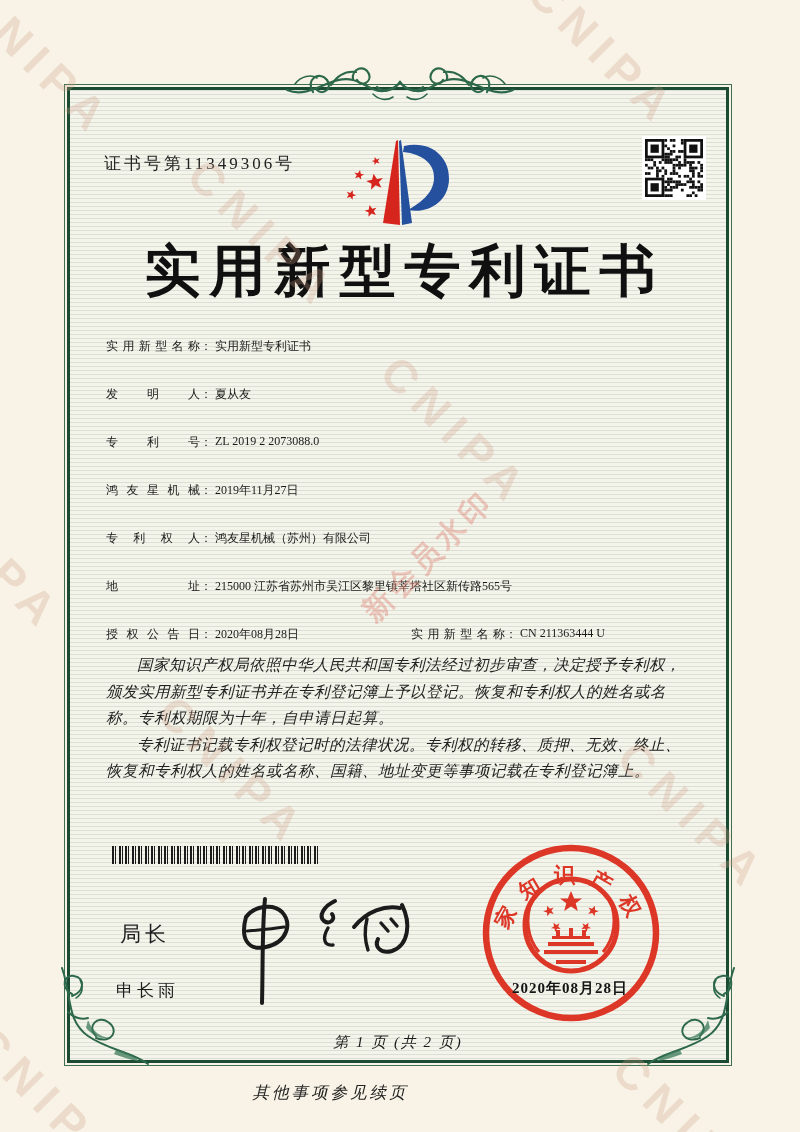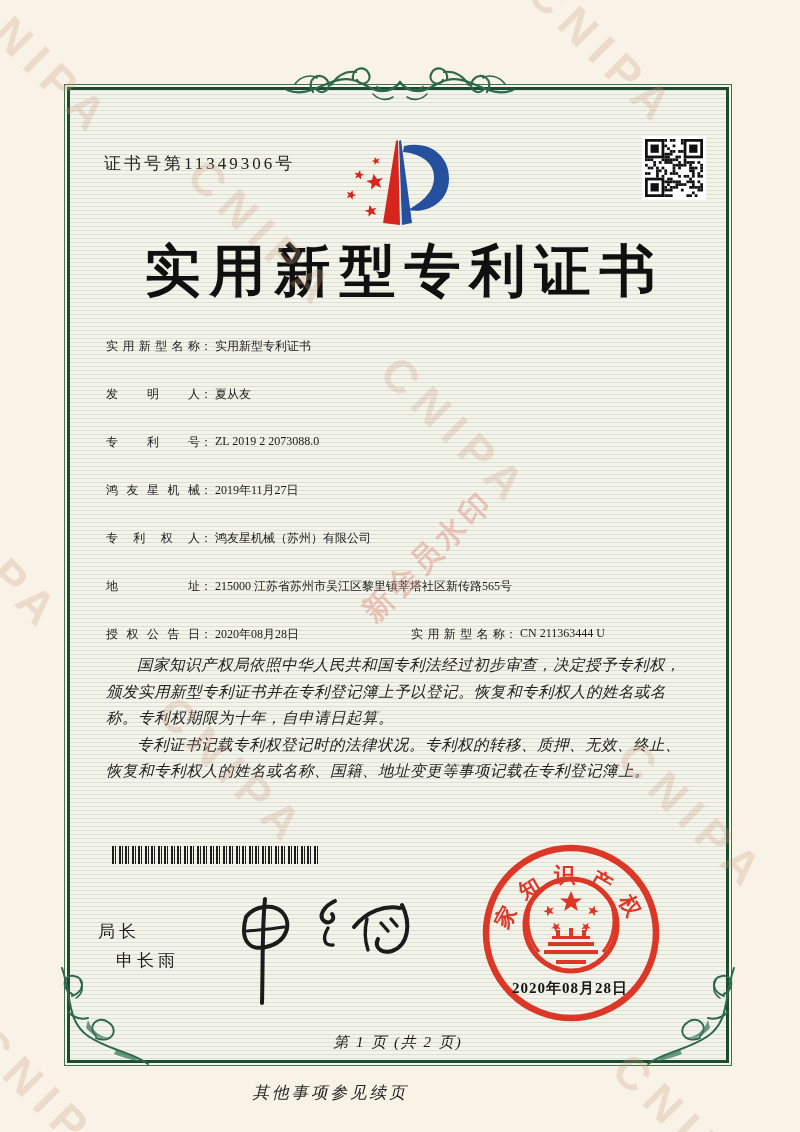--- a/index.html
+++ b/index.html
@@ -32,23 +32,23 @@
   .gfirst{display:inline-block;width:196px;}
   
   .paras{position:absolute;left:106px;top:652px;width:588px;z-index:3;font-size:15.5px;
       line-height:26.5px;font-style:italic;letter-spacing:.5px;color:#222;}
   .paras p{margin:0;text-indent:2em;}
   
   .barcode{position:absolute;left:112px;top:846px;width:206px;height:18px;z-index:3;
       background:repeating-linear-gradient(90deg,#1c1c1c 0 2px,transparent 2px 3px,#1c1c1c 3px 4px,
       transparent 4px 7px,#1c1c1c 7px 9px,transparent 9px 10px,#1c1c1c 10px 11px,transparent 11px 13px);}
   
-  .signer-title{position:absolute;left:98px;top:920px;z-index:3;font-family:"Liberation Sans",sans-serif;
-      font-size:17px;letter-spacing:4px;color:#1d1d1d;}
-  .signer-name{position:absolute;left:116px;top:949px;z-index:3;font-family:"Liberation Sans",sans-serif;
+  .signer-title{position:absolute;left:120px;top:920px;z-index:3;font-family:"Liberation Sans",sans-serif;
+      font-size:21px;letter-spacing:4px;color:#1d1d1d;}
+  .signer-name{position:absolute;left:116px;top:979px;z-index:3;font-family:"Liberation Sans",sans-serif;
       font-size:17px;letter-spacing:4px;color:#1d1d1d;}
   .signature{position:absolute;left:232px;top:893px;z-index:4;}
   
   .seal{position:absolute;left:478px;top:842px;z-index:7;opacity:.92;}
   .seal-date{position:absolute;left:496px;top:979px;width:148px;z-index:8;text-align:center;
       font-size:15px;font-weight:700;letter-spacing:1px;color:#141414;}
   
   .page-num{position:absolute;left:0;top:1033px;width:796px;z-index:3;text-align:center;
       font-size:15px;font-style:italic;letter-spacing:2px;}
   .footer-note{position:absolute;left:0;top:1082px;width:661px;z-index:3;text-align:center;

